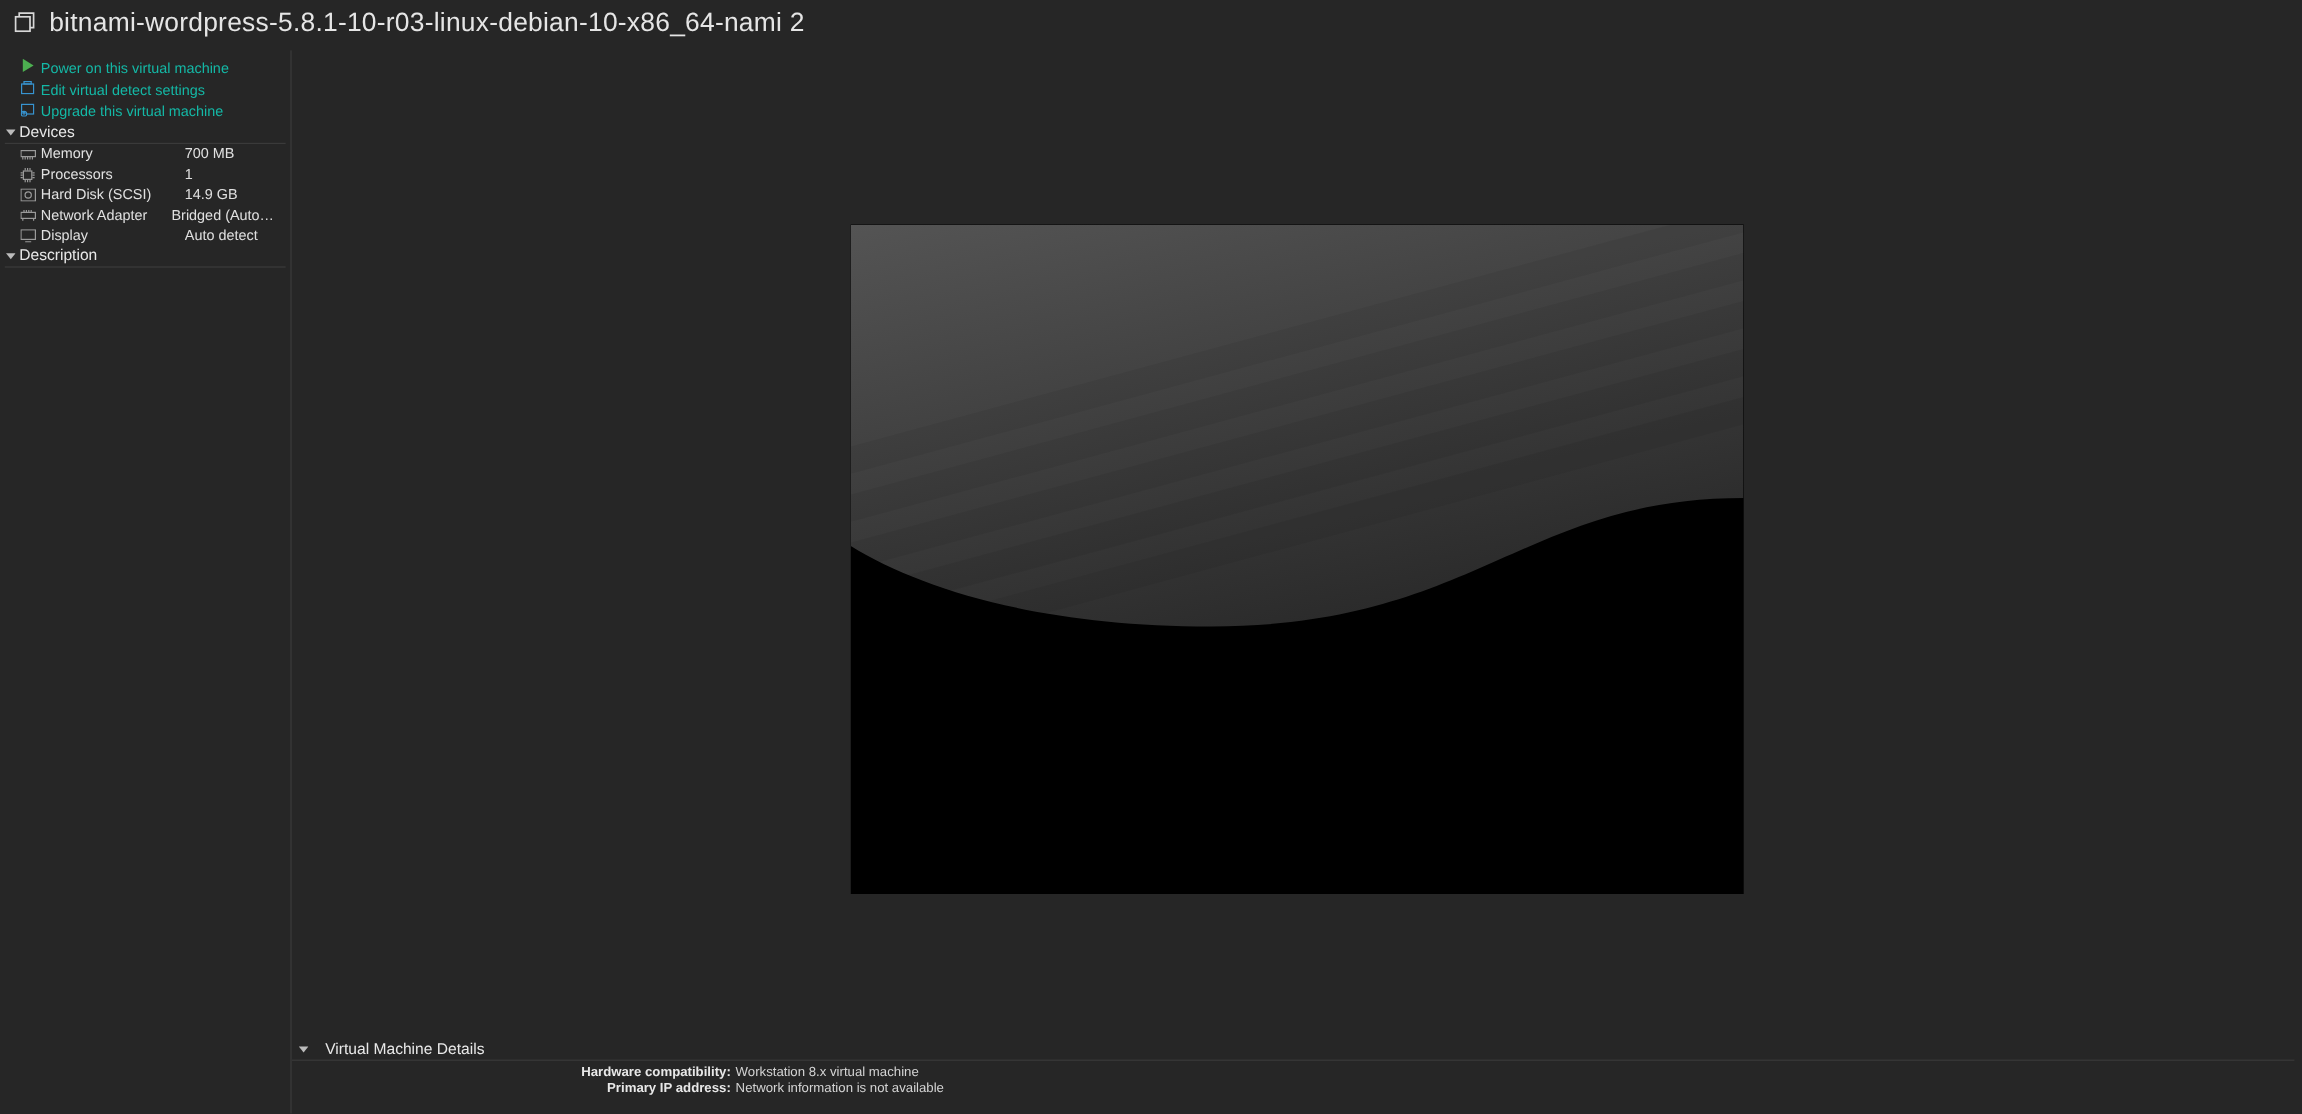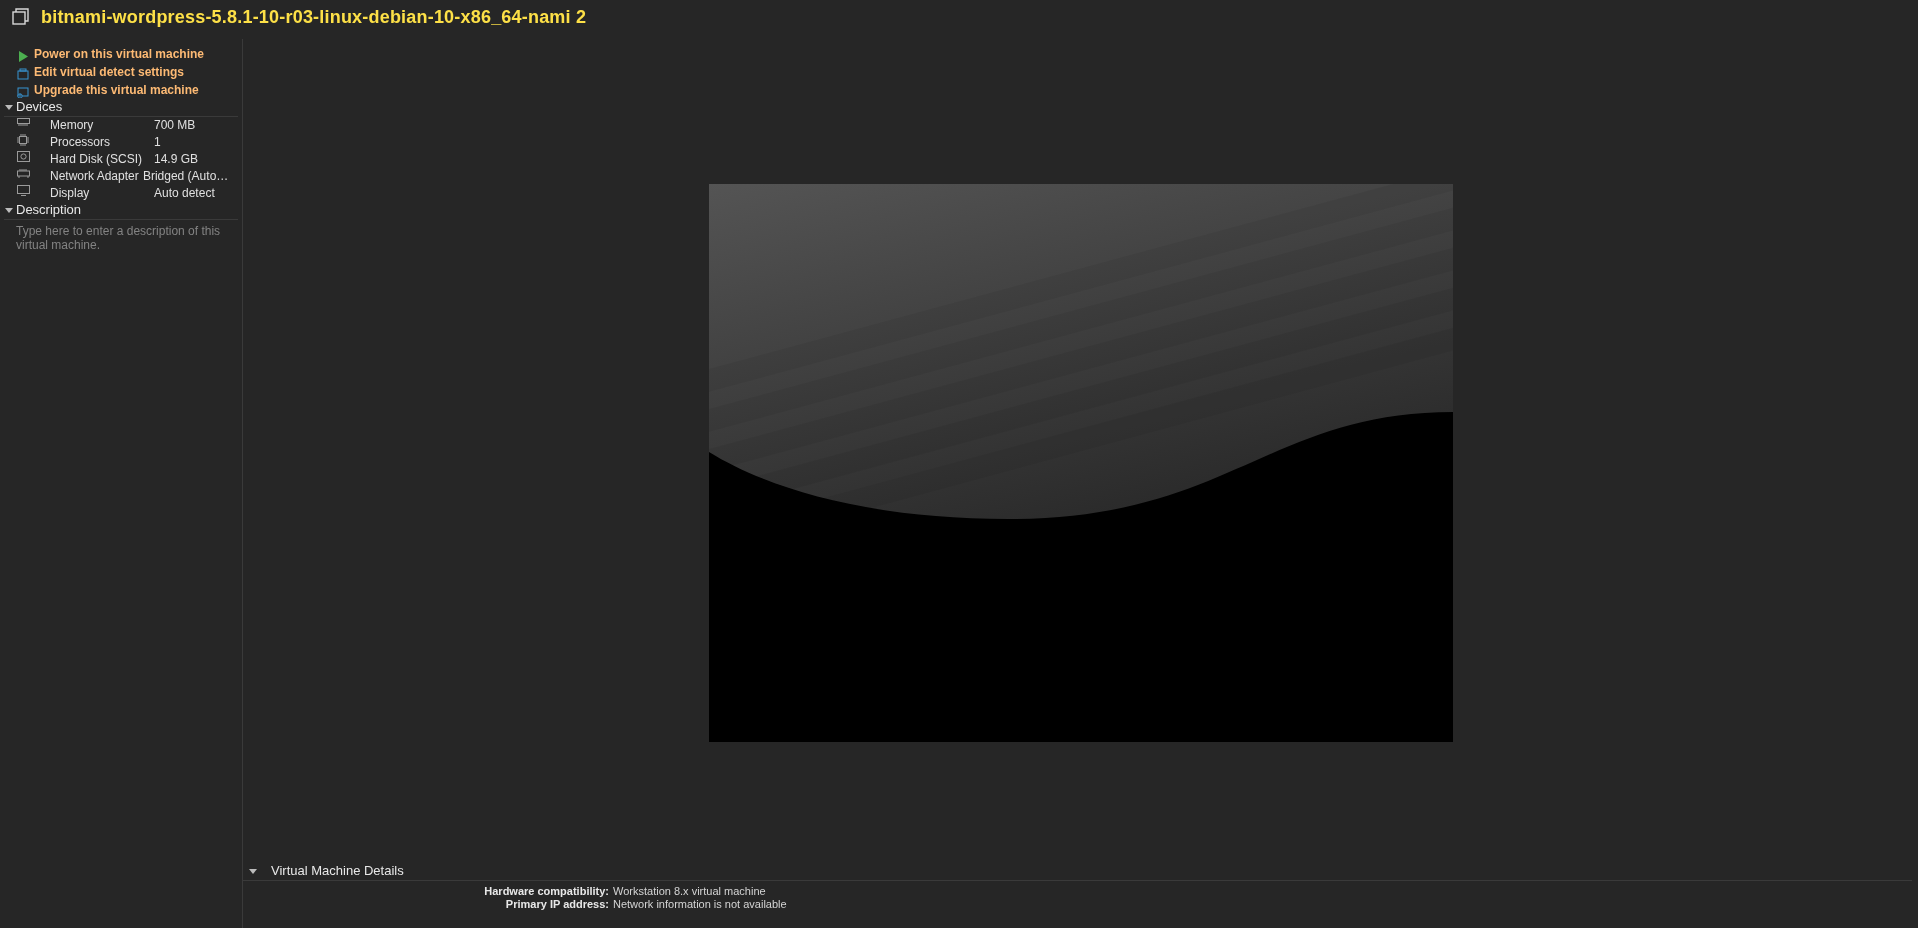--- a/index.html
+++ b/index.html
@@ -13,66 +13,65 @@
       overflow: hidden;
     }
     .title-bar {
       display: flex;
       align-items: center;
       padding: 6px 12px 10px 11px;
       gap: 10px;
     }
     .title-bar svg { flex: 0 0 auto; }
     .title-text {
-      font-size: 18px;
-      font-weight: 700;
-      color: #fde047;
+      font-size: 22px;
+      font-weight: 400;
+      color: #e5e5e5;
       letter-spacing: 0.2px;
     }
     .content-wrap {
       display: flex;
       height: calc(100% - 36px);
     }
     .sidebar {
       width: 243px;
       flex: 0 0 auto;
       border-right: 1px solid #3a3a3a;
       padding: 6px 4px 0 4px;
     }
     .action-link {
       display: flex;
-      align-items: flex-end;
+      align-items: flex-start;
       gap: 4px;
       padding: 1px 0 1px 12px;
       line-height: 16px;
-      color: #fdba74;
+      color: #14b8a6;
       cursor: pointer;
-      font-weight: bold;
     }
     .action-link .ico { width: 14px; display:flex; justify-content:center; }
     .section-header {
       display: flex;
       align-items: center;
       gap: 2px;
       padding-bottom: 2px;
       border-bottom: 1px solid #3a3a3a;
       color: #e8e8e8;
       font-size: 13px;
     }
     .section-header .caret { width:10px; display:flex; justify-content:center;}
     .device-row {
       display: flex;
       align-items: center;
       line-height: 17px;
       padding-left: 12px;
     }
     .device-label {
       display: flex;
-      align-items: flex-start;
-      gap: 20px;
+      align-items: center;
+      gap: 4px;
       width: 138px;
       color: #e0e0e0;
     }
     .device-label .dico { width:14px; display:flex; justify-content:center; color:#9a9a9a;}
     .device-value {
       color: #e0e0e0;
       overflow: hidden;
       text-overflow: ellipsis;
       white-space: nowrap;
     }
@@ -252,21 +251,20 @@
     </div>
 
     <div class="section-header">
       <span class="caret">
         <svg width="8" height="8" viewBox="0 0 8 8">
             <path d="M0 2 L8 2 L4 7 Z" fill="#bbb"></path>
           </svg>
       </span>
       <span>Description</span>
     </div>
-    <div class="desc-placeholder">Type here to enter a description of this virtual machine.</div>
 
   </div>
 
   <div class="main">
     <div class="preview-area">
       <div class="preview">
         <svg viewBox="0 0 744 558" preserveAspectRatio="none">
           <defs>
             <linearGradient id="g1" x1="0" y1="0" x2="0.5" y2="1">
               <stop offset="0" stop-color="#545454"></stop>

